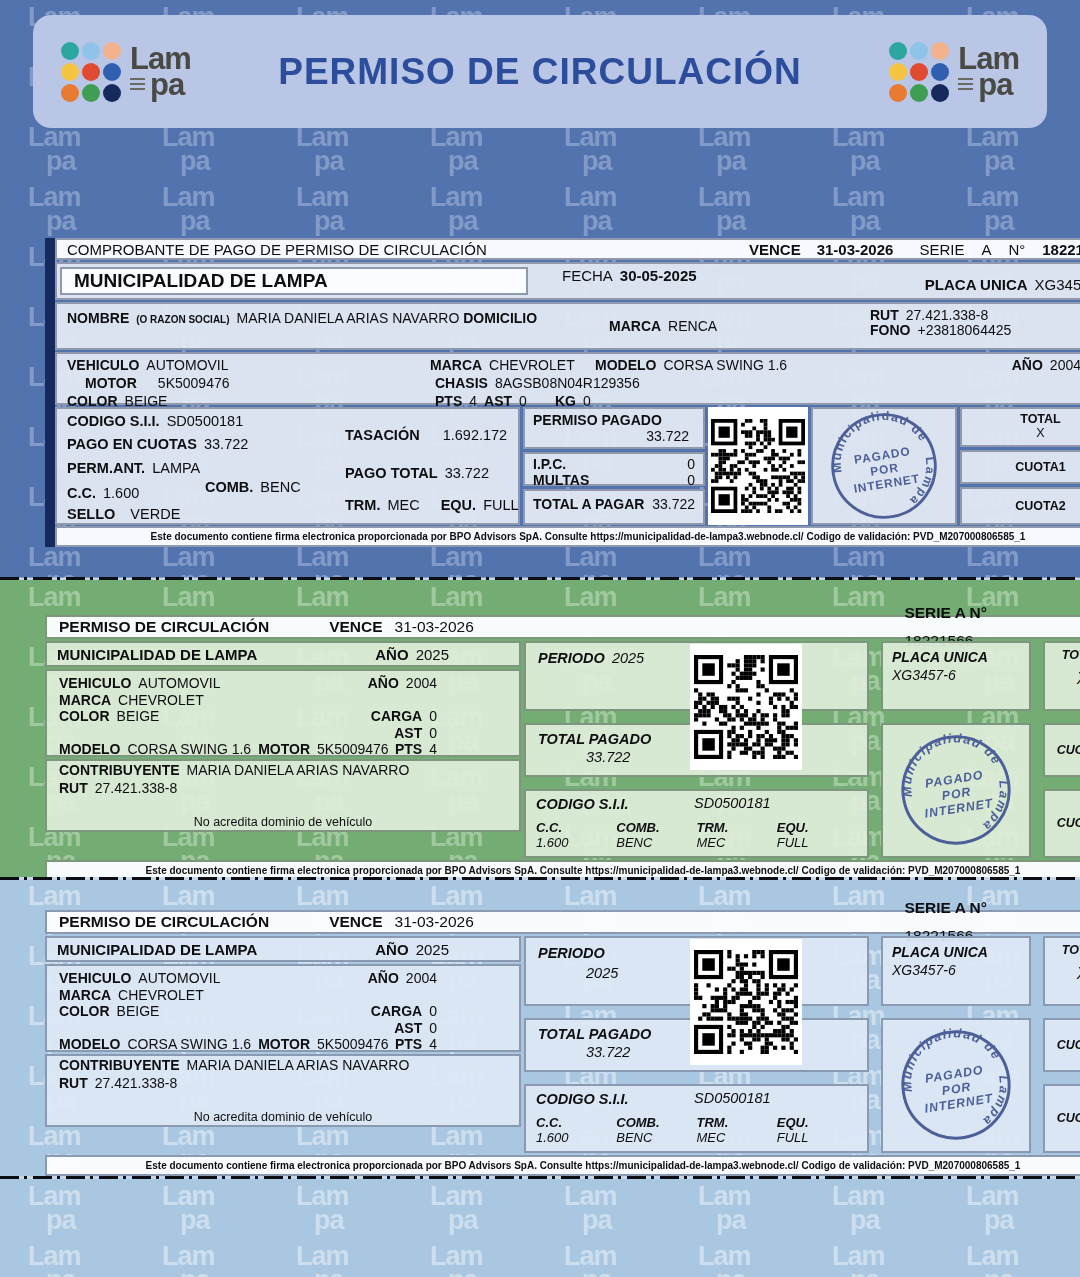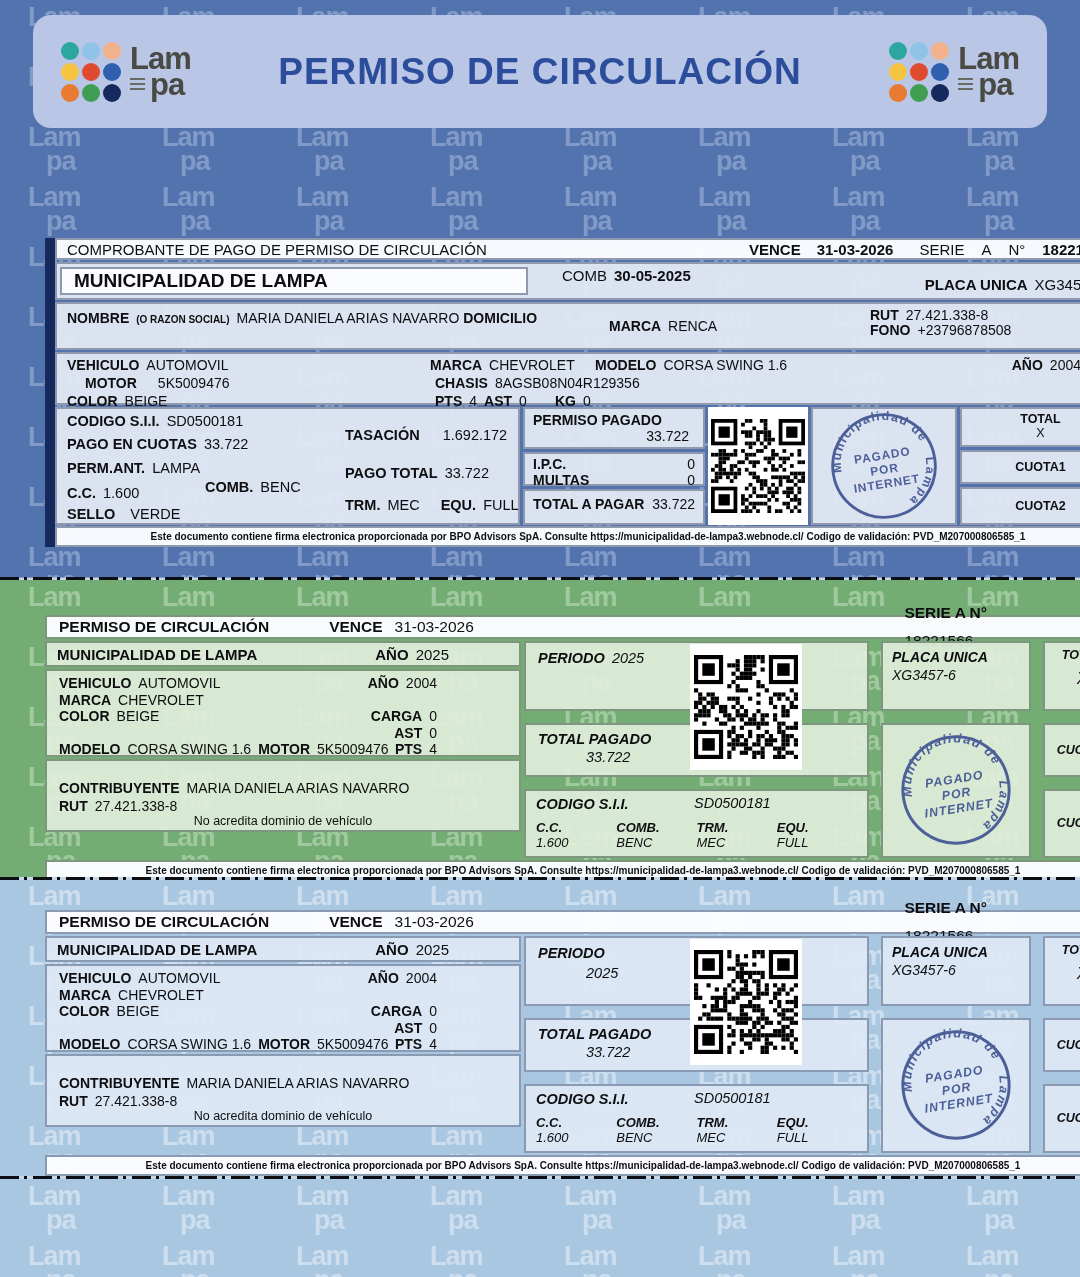--- a/index.html
+++ b/index.html
@@ -92,21 +92,21 @@
   .pcard .r1 .t { font-weight: bold; }
   .pcard .r1 .vence-grp { display: flex; gap: 12px; margin-left: 60px; }
   .pcard .r1 .serie-grp { margin-left: auto; display: flex; gap: 10px; padding-right: 120px; flex-direction: column; }
   .pbody { display: flex; gap: 3px; margin-top: 2px; }
   .pleft { width: 476px; display: flex; flex-direction: column; gap: 2px; }
   .pmuni { height: 26px; display: flex; align-items: center; padding: 0 10px; font-size: 15px; }
   .pmuni .yr { margin-left: auto; padding-right: 60px; }
   .pveh { height: 88px; padding: 4px 12px; font-size: 14px; line-height: 1.18; }
   .pveh .ln { display: flex; }
   .pveh .rt { margin-left: auto; padding-right: 70px; }
-  .pcontrib { height: 73px; padding: 19px 12px; font-size: 14px; display: flex; flex-direction: column; }
+  .pcontrib { height: 73px; padding: 1px 12px; font-size: 14px; display: flex; flex-direction: column; }
   .pcontrib .noacc { margin-top: auto; text-align: center; font-size: 12.5px; }
   .pright { flex: 1; position: relative; display: grid; grid-template-columns: 1fr 150px 78px; grid-template-rows: 70px 54px 1fr; gap: 12px; font-size: 14.5px; font-style: italic; }
   .pright .periodo { padding: 7px 12px; }
   .pright .perval-ind { margin-left: 48px; margin-top: 4px; }
   .pright .placabox { padding: 6px 9px; font-size: 14px; line-height: 1.25; }
   .pright .totbox { text-align: center; font-size: 12.5px; padding-top: 5px; }
   .pright .totbox .x { font-size: 16px; margin-top: 8px; font-weight: normal; }
   .pright .tpag { padding: 6px 12px; }
   .pright .tpag .amt { margin-left: 48px; margin-top: 2px; }
   .pright .stampbox { grid-column: 2; grid-row: 2 / span 2; display: flex; align-items: center; justify-content: center; }
@@ -210,21 +210,21 @@
         <span>SERIE</span>
         <span>A</span>
         <span>N°</span>
         <span class="b">18221566</span>
       </span>
     </div>
 
     <div class="box r2">
       <div class="muni">MUNICIPALIDAD DE LAMPA</div>
       <div class="fecha lv">
-          <span>COMB</span>
+          <span>FECHA</span>
         <span class="b">30-05-2025</span>
         </div>
       <div class="placa lv">
           <span class="b">PLACA UNICA</span>
         <span>XG3457-6</span>
         </div>
     </div>
 
     <div class="box r3">
       <div>
@@ -241,21 +241,21 @@
           <span class="b">MARCA</span>
         <span>RENCA</span>
         </div>
       <div class="rutfono">
         <div class="lv">
             <span class="b">RUT</span>
           <span>27.421.338-8</span>
           </div>
         <div class="lv">
             <span class="b">FONO</span>
-          <span>+23796878508</span>
+          <span>+23818064425</span>
           </div>
       </div>
     </div>
 
     <div class="box r4">
       <div class="ln ln1">
         <span class="lv">
             <span class="b">VEHICULO</span>
           <span>AUTOMOVIL</span>
           </span>

